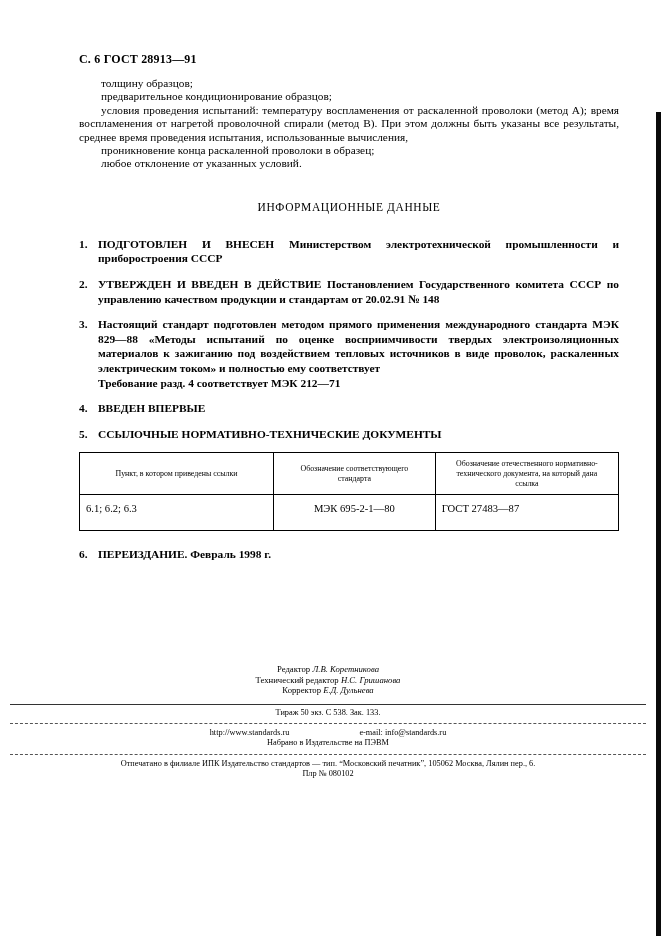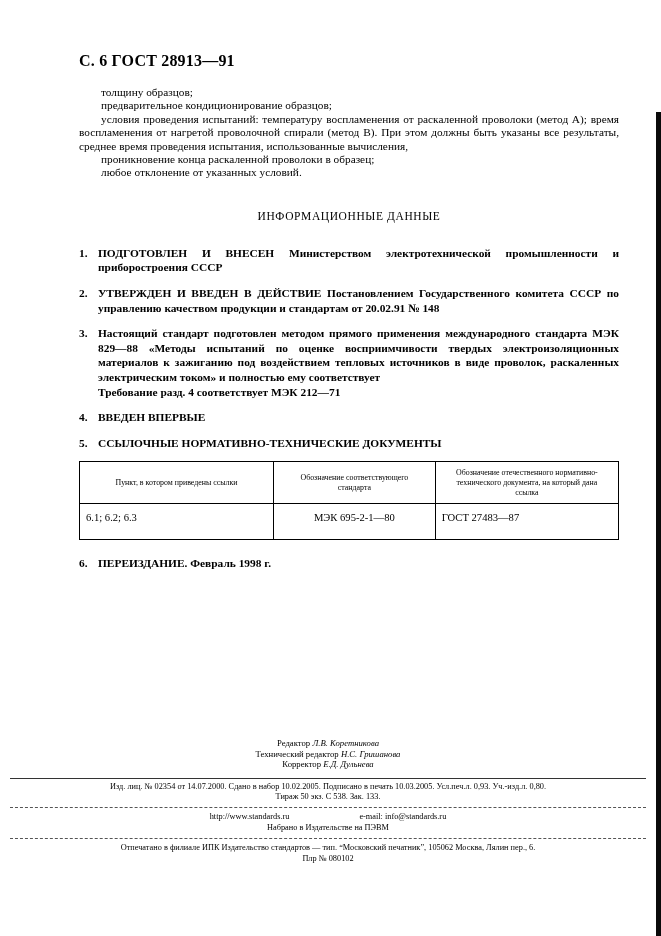--- a/index.html
+++ b/index.html
@@ -20,22 +20,22 @@
     position:absolute;
     right:0;
     top:112px;
     width:5px;
     height:824px;
     background:#0a0a0a;
   }
   .content { padding:52px 42px 0 79px; }
   .doc-header {
     font-weight:bold;
-    font-size:16px;
-    margin-bottom:16px;
+    font-size:12px;
+    margin-bottom:10px;
     letter-spacing:0.2px;
   }
   .intro p {
     font-size:11.3px;
     line-height:13.4px;
     text-align:justify;
     text-indent:22px;
   }
   .section-title {
     text-align:center;
@@ -73,21 +73,21 @@
     vertical-align:top;
     padding:8px 6px 16px 6px;
   }
   td.c1 { width:36%; padding-left:24px; }
   td.c2 { width:30%; text-align:center; }
   td.c3 { width:34%; padding-left:22px; }
   .footer {
     position:absolute;
     left:10px;
     right:15px;
-    top:738px;
+    top:664px;
   }
   .credits {
     text-align:center;
     font-size:8.7px;
     line-height:10.6px;
     margin-bottom:8px;
   }
   .credits .name { font-style:italic; }
   .rule-solid { border-top:1px solid #333; margin:6px 0 3px 0; }
   .rule-dashed { border-top:1px dashed #555; margin:5px 0 4px 0; }
@@ -183,21 +183,20 @@
 
     <div class="credits">
       <div><span>Редактор</span> <span class="name">Л.В. Коретникова</span></div>
       <div><span>Технический редактор</span> <span class="name">Н.С. Гришанова</span></div>
       <div><span>Корректор</span> <span class="name">Е.Д. Дульнева</span></div>
     </div>
 
     <div class="rule-solid"></div>
 
     <div class="imprint">
-      <div>Изд. лиц. № 02354 от 14.07.2000. Сдано в набор 10.02.2005. Подписано в печать 10.03.2005. Усл.печ.л. 0,93. Уч.-изд.л. 0,80.</div>
       <div>Тираж  50 экз. С 538. Зак. 133.</div>
     </div>
 
     <div class="rule-dashed"></div>
 
     <div class="pub">
       <div class="url-line">
         <span>http://www.standards.ru</span>
         <span>e-mail: info@standards.ru</span>
       </div>

